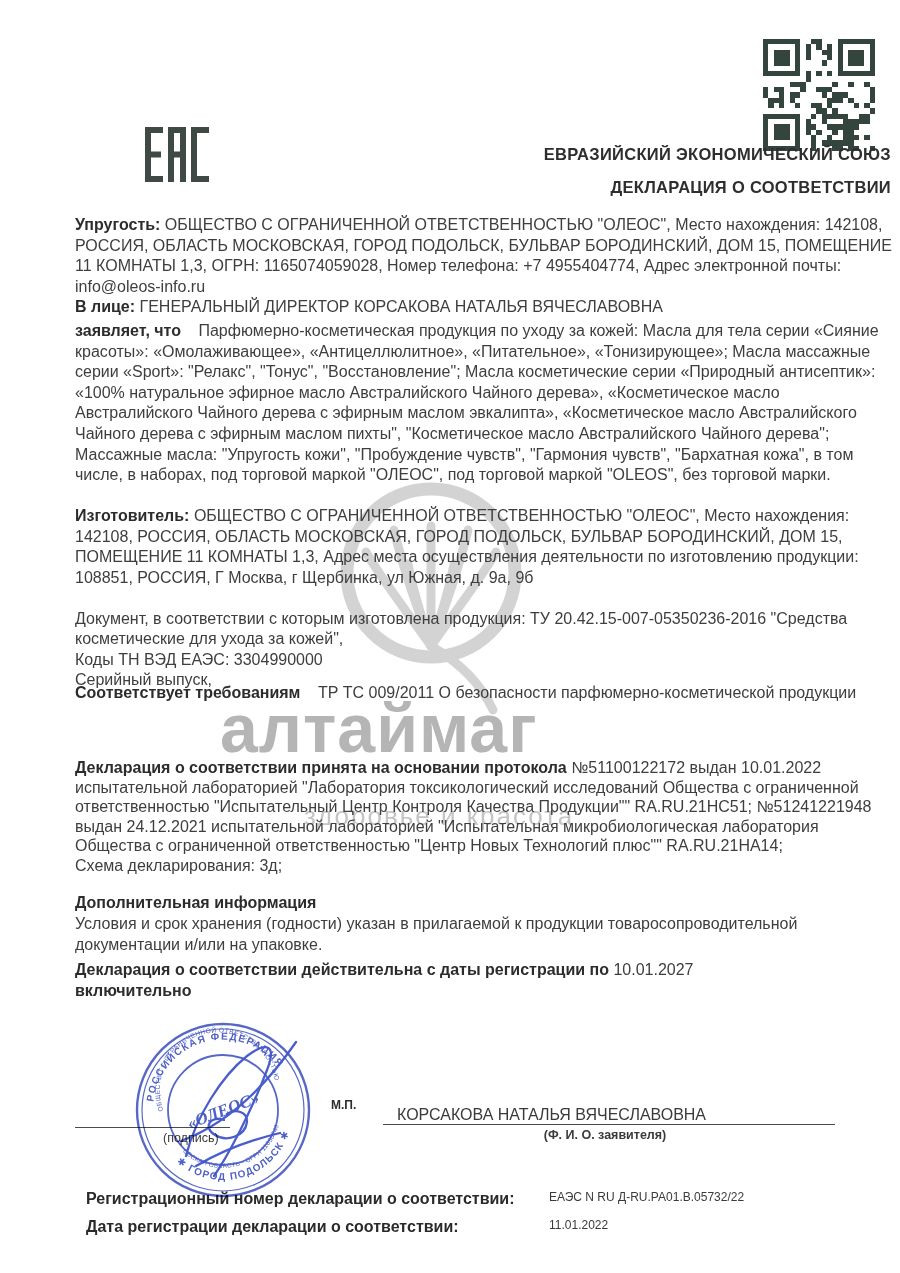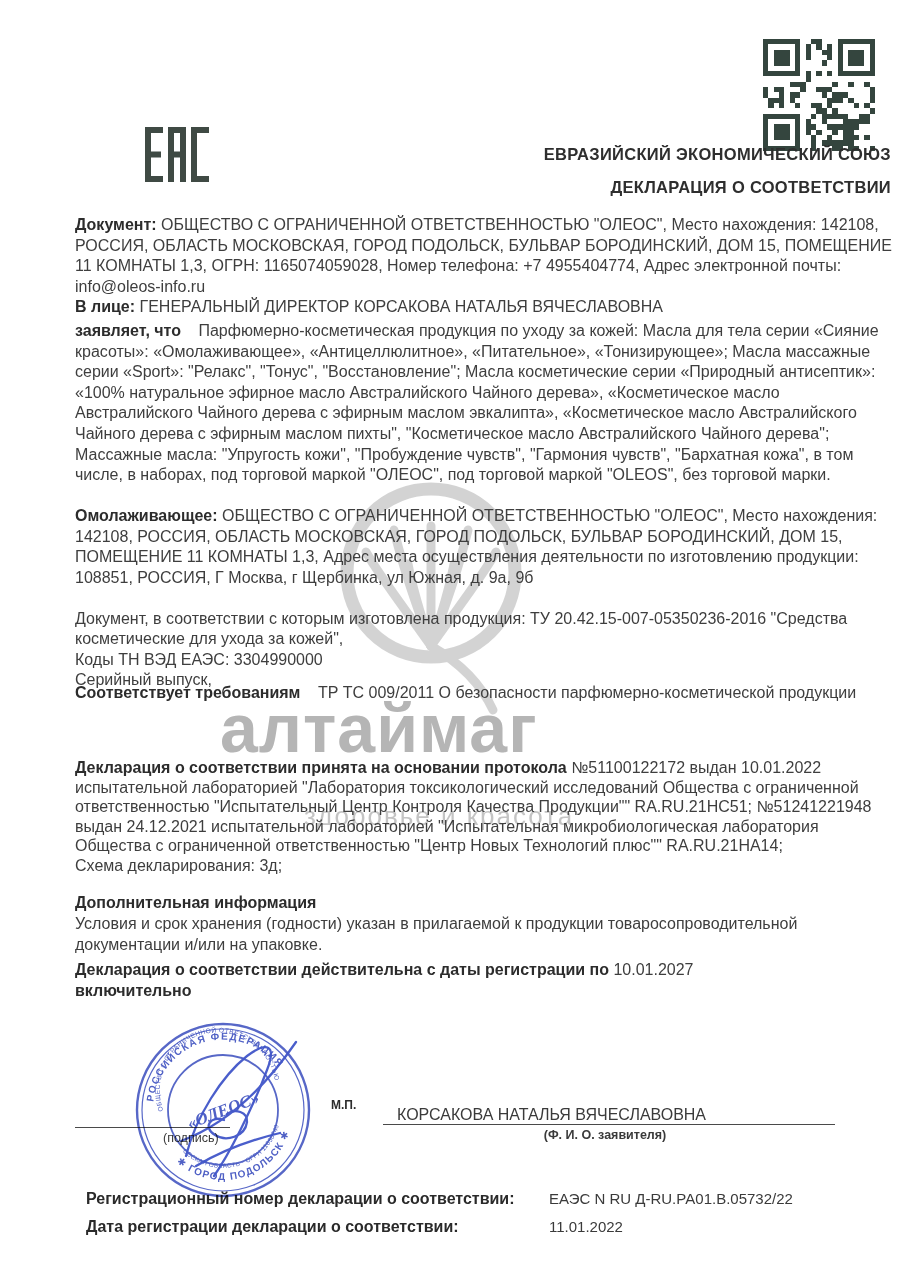--- a/index.html
+++ b/index.html
@@ -14,21 +14,21 @@
   .lh20{line-height:20.3px;}
   .lh21{line-height:21px;}
   .lead{font-weight:bold;color:#2c2c2c;}
   .gap{margin-right:13px;}
   .hdr{position:absolute;left:75px;width:816px;text-align:right;font-weight:bold;
        font-size:16.5px;color:#2e2e2e;letter-spacing:.3px;}
   .blockb{display:block;font-weight:bold;color:#2c2c2c;}
   .sigline{position:absolute;border-top:1.6px solid #4a4a4a;height:0;}
   .cap{position:absolute;font-size:12.5px;color:#3a3a3a;}
   .regrow-label{position:absolute;left:86px;font-size:16px;font-weight:bold;color:#2a2a2a;}
-  .regrow-value{position:absolute;left:549px;font-size:15px;color:#3a3a3a;}
+  .regrow-value{position:absolute;left:549px;font-size:12px;color:#3a3a3a;}
   
   #wm{position:absolute;inset:0;z-index:0;pointer-events:none;}
   #wm-brand{position:absolute;left:220px;top:694px;font-size:68px;font-weight:bold;
             color:#b5b5b5;letter-spacing:1px;line-height:1;text-align:center;}
   #wm-tagline{position:absolute;left:304px;top:801px;font-size:26px;color:#c4c4c4;letter-spacing:2px;}
   .layer{position:relative;z-index:1;}
   #stamp-wrap{position:absolute;left:128px;top:1014px;width:212px;height:212px;
               mix-blend-mode:multiply;z-index:2;}
   #eac-wrap{position:absolute;left:145px;top:127px;}
   #qr-wrap{position:absolute;left:762px;top:39px;}
@@ -195,33 +195,33 @@
           <rect x="0" y="14" width="7" height="7" fill="#34453e"></rect>
           <rect x="1" y="15" width="5" height="5" fill="#ffffff"></rect>
           <rect x="2" y="16" width="3" height="3" fill="#34453e"></rect>
         </svg>
     </div>
 
     <div class="hdr" style="top:145px">ЕВРАЗИЙСКИЙ ЭКОНОМИЧЕСКИЙ СОЮЗ</div>
     <div class="hdr" style="top:178px">ДЕКЛАРАЦИЯ О СООТВЕТСТВИИ</div>
 
     <div class="para" style="top:215px">
-      <b class="lead">Документ:</b>
+      <b class="lead">Упругость:</b>
       <span>ОБЩЕСТВО С ОГРАНИЧЕННОЙ ОТВЕТСТВЕННОСТЬЮ "ОЛЕОС", Место нахождения: 142108, РОССИЯ, ОБЛАСТЬ МОСКОВСКАЯ, ГОРОД ПОДОЛЬСК, БУЛЬВАР БОРОДИНСКИЙ, ДОМ 15, ПОМЕЩЕНИЕ 11 КОМНАТЫ 1,3, ОГРН: 1165074059028, Номер телефона: +7 4955404774, Адрес электронной почты: info@oleos-info.ru</span><br>
       <b class="lead">В лице:</b>
       <span>ГЕНЕРАЛЬНЫЙ ДИРЕКТОР КОРСАКОВА НАТАЛЬЯ ВЯЧЕСЛАВОВНА</span>
     </div>
 
     <div class="para" style="top:321px">
       <b class="lead gap">заявляет, что</b>
       <span>Парфюмерно-косметическая продукция по уходу за кожей: Масла для тела серии «Сияние красоты»: «Омолаживающее», «Антицеллюлитное», «Питательное», «Тонизирующее»; Масла массажные серии «Sport»: "Релакс", "Тонус", "Восстановление"; Масла косметические серии «Природный антисептик»: «100% натуральное эфирное масло Австралийского Чайного дерева», «Косметическое масло Австралийского Чайного дерева с эфирным маслом эвкалипта», «Косметическое масло Австралийского Чайного дерева с эфирным маслом пихты", "Косметическое масло Австралийского Чайного дерева"; Массажные масла: "Упругость кожи", "Пробуждение чувств", "Гармония чувств", "Бархатная кожа", в том числе, в наборах, под торговой маркой "ОЛЕОС", под торговой маркой "OLEOS", без торговой марки.</span>
     </div>
 
     <div class="para" style="top:506px">
-      <b class="lead">Омолаживающее:</b>
+      <b class="lead">Изготовитель:</b>
       <span>ОБЩЕСТВО С ОГРАНИЧЕННОЙ ОТВЕТСТВЕННОСТЬЮ "ОЛЕОС", Место нахождения: 142108, РОССИЯ, ОБЛАСТЬ МОСКОВСКАЯ, ГОРОД ПОДОЛЬСК, БУЛЬВАР БОРОДИНСКИЙ, ДОМ 15, ПОМЕЩЕНИЕ 11 КОМНАТЫ 1,3, Адрес места осуществления деятельности по изготовлению продукции: 108851, РОССИЯ, Г Москва, г Щербинка, ул Южная, д. 9а, 9б</span>
     </div>
 
     <div class="para lh20" style="top:609px">
       <div>Документ, в соответствии с которым изготовлена продукция: ТУ 20.42.15-007-05350236-2016 "Средства косметические для ухода за кожей",</div>
       <div>Коды ТН ВЭД ЕАЭС: 3304990000</div>
       <div>Серийный выпуск,</div>
     </div>
 
     <div class="para lh195" style="top:683px">

